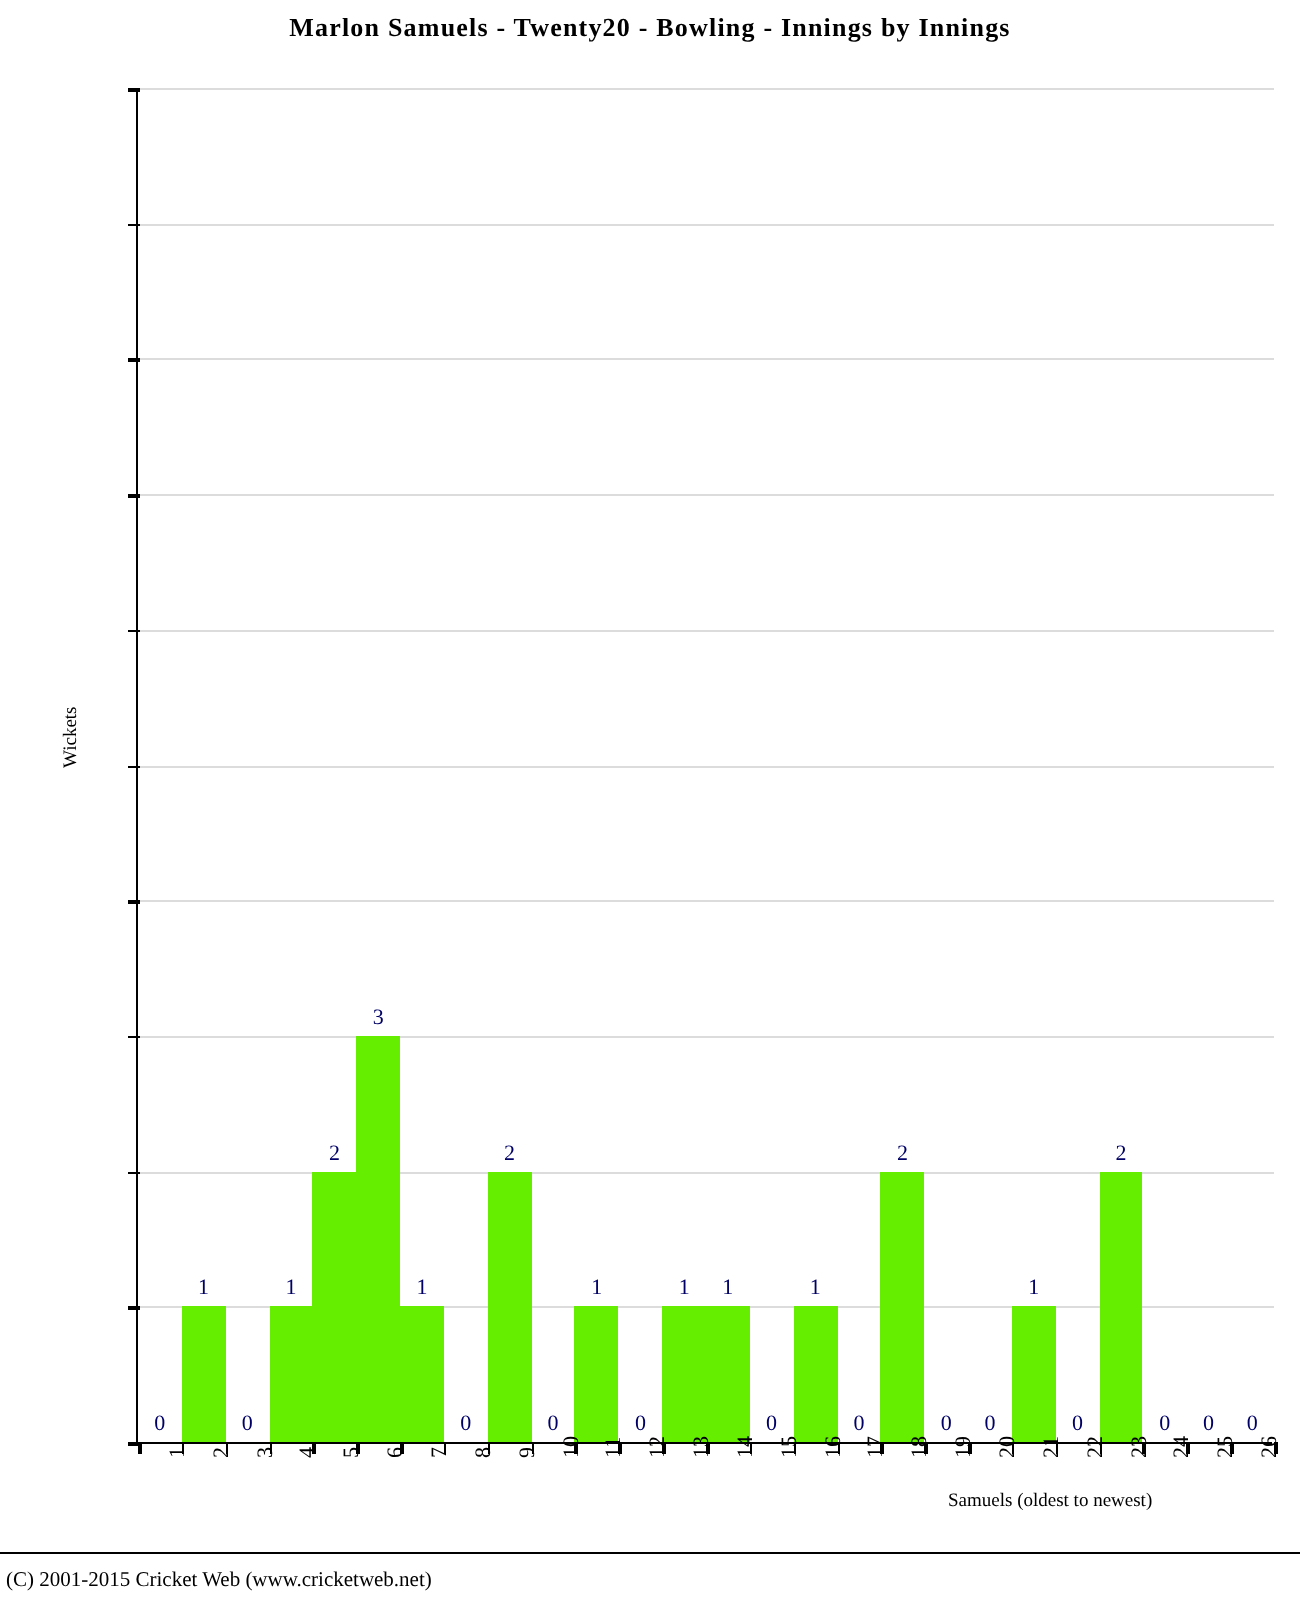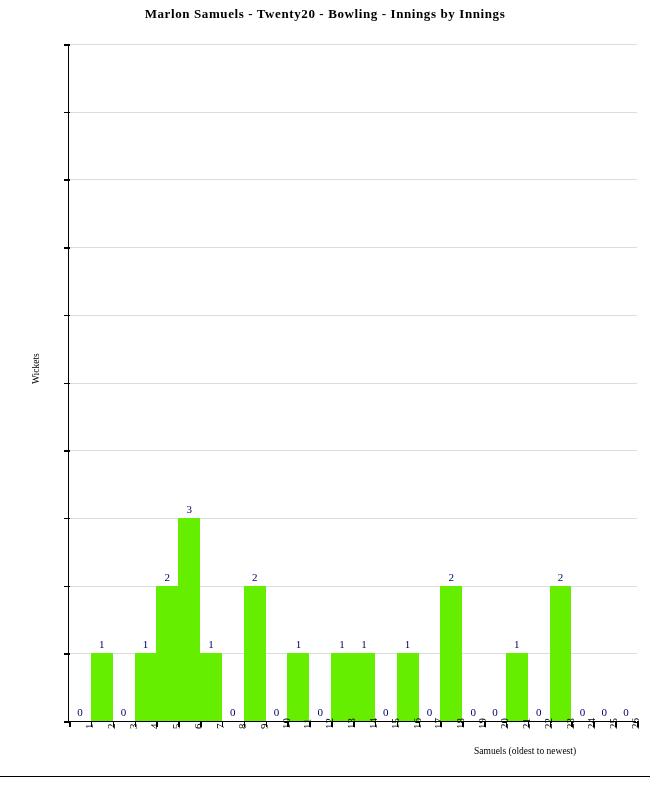--- a/index.html
+++ b/index.html
@@ -206,20 +206,21 @@
         <div class="xtick-mark" style="left: 524.308px;"></div>
         <div class="xtick-mark" style="left: 546.154px;"></div>
         <div class="xtick-mark" style="left: 568px;"></div>
         <div class="xtick-mark" style="left: 0px;"></div>
       </div>
   </div>
 
   <div class="x-axis-title">Samuels (oldest to newest)</div>
 
   <div class="footer-rule"></div>
+  <div class="footer-text">(C) 2001-2015 Cricket Web (www.cricketweb.net)</div>
 <div class="xtick-label" style="left: 82.9231px;">1</div>
     <div class="xtick-label" style="left: 104.769px;">2</div>
     <div class="xtick-label" style="left: 126.615px;">3</div>
     <div class="xtick-label" style="left: 148.462px;">4</div>
     <div class="xtick-label" style="left: 170.308px;">5</div>
     <div class="xtick-label" style="left: 192.154px;">6</div>
     <div class="xtick-label" style="left: 214px;">7</div>
     <div class="xtick-label" style="left: 235.846px;">8</div>
     <div class="xtick-label" style="left: 257.692px;">9</div>
     <div class="xtick-label" style="left: 279.538px;">10</div>

